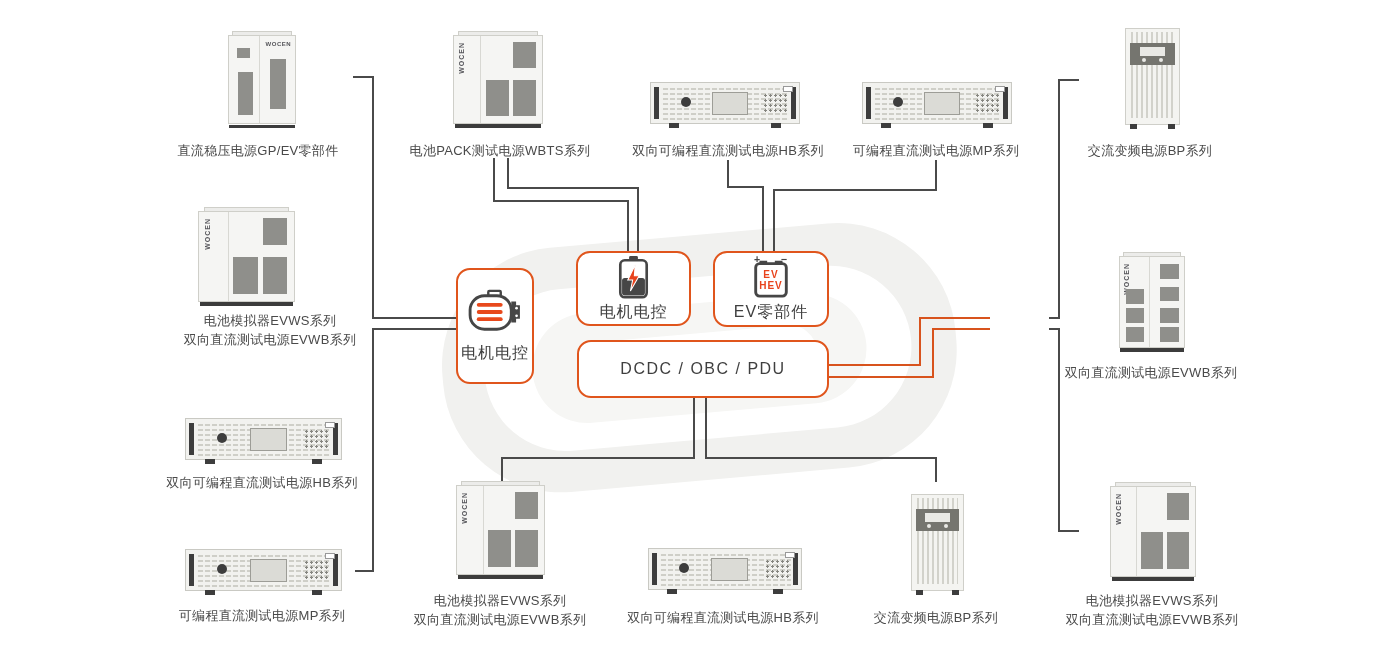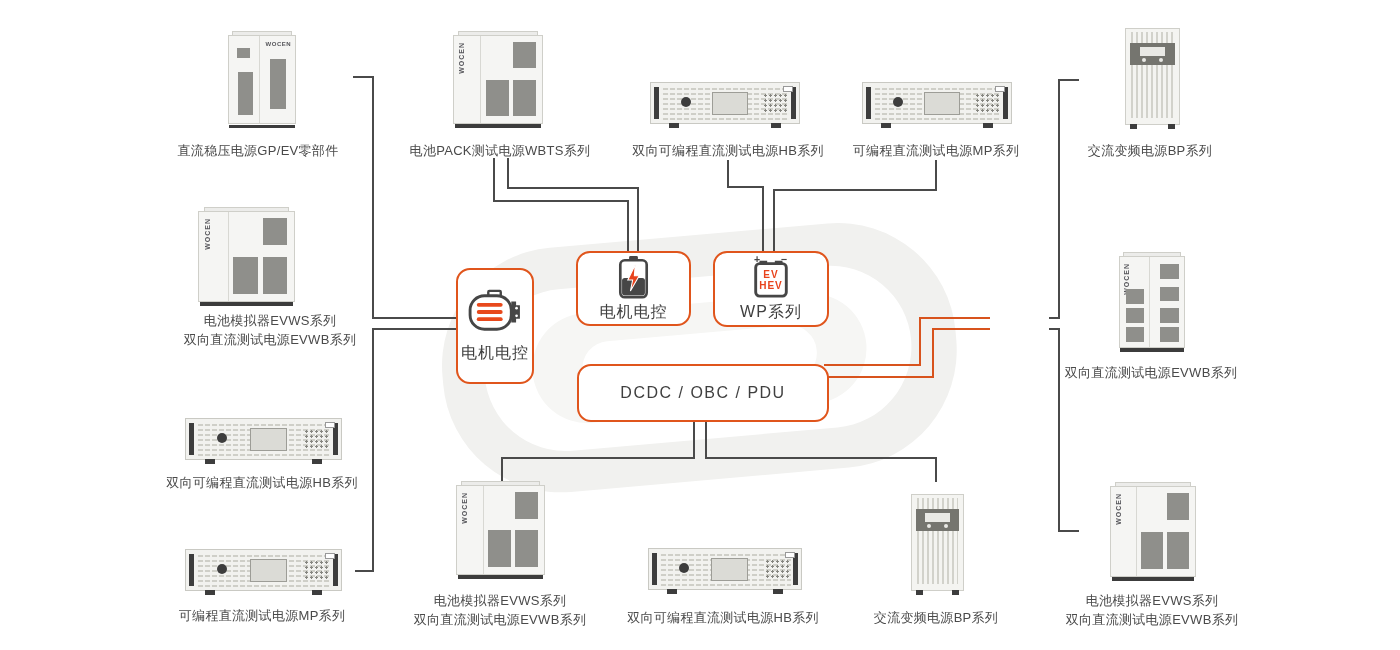--- a/index.html
+++ b/index.html
@@ -311,21 +311,21 @@
   <div class="obox" style="left:713px;top:251px;width:112px;height:72px;gap:3px">
     <svg width="46" height="44" viewBox="0 0 48 46">
       <text x="10" y="8" font-size="11" font-weight="bold" fill="#464646" text-anchor="middle">+</text>
       <text x="38" y="8" font-size="11" font-weight="bold" fill="#464646" text-anchor="middle">−</text>
       <rect x="12" y="6" width="8" height="4" fill="#464646"></rect>
       <rect x="28" y="6" width="8" height="4" fill="#464646"></rect>
       <rect x="8" y="9" width="32" height="34" rx="4" fill="#fff" stroke="#464646" stroke-width="3"></rect>
       <text x="24" y="24" text-anchor="middle" font-size="10.5" font-weight="bold" fill="#E8431C">EV</text>
       <text x="24" y="36" text-anchor="middle" font-size="10.5" font-weight="bold" fill="#E8431C">HEV</text>
     </svg>
-    <span class="cap">WP系列</span>
-  </div>
-
-  <div class="obox" style="left:577px;top:364px;width:248px;height:54px">
+    <span class="cap">EV零部件</span>
+  </div>
+
+  <div class="obox" style="left:577px;top:340px;width:248px;height:54px">
     <span class="cap" style="letter-spacing:1.5px">DCDC / OBC / PDU</span>
   </div>
 
 
 </div>
 
 </body></html>

